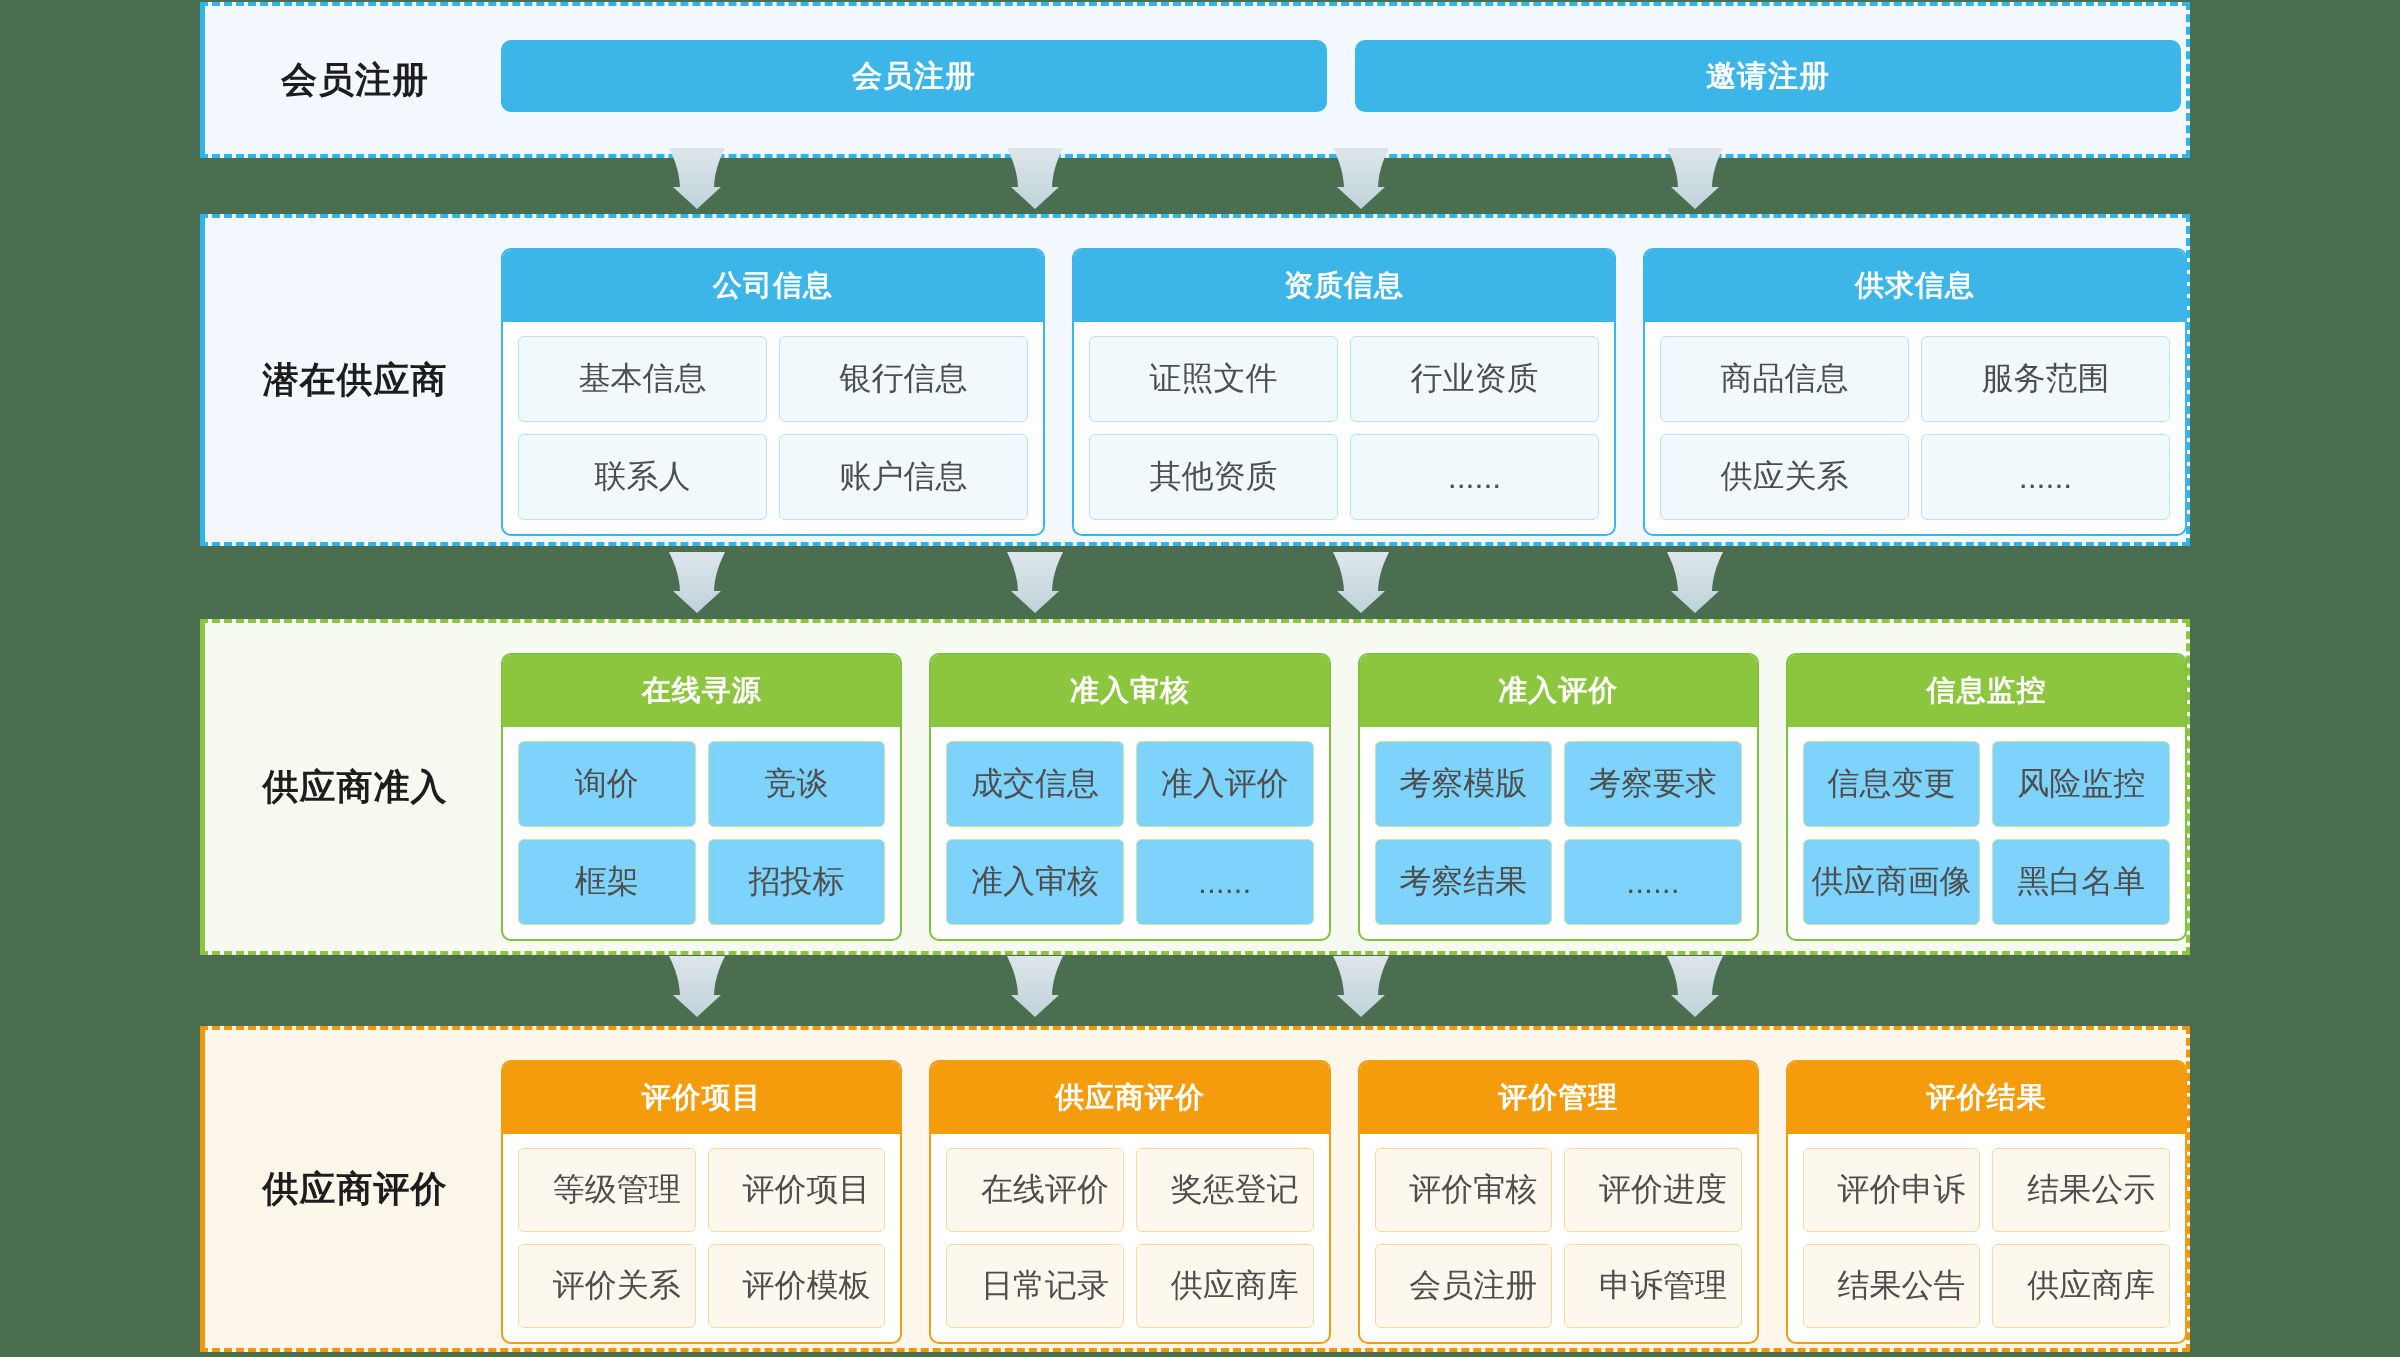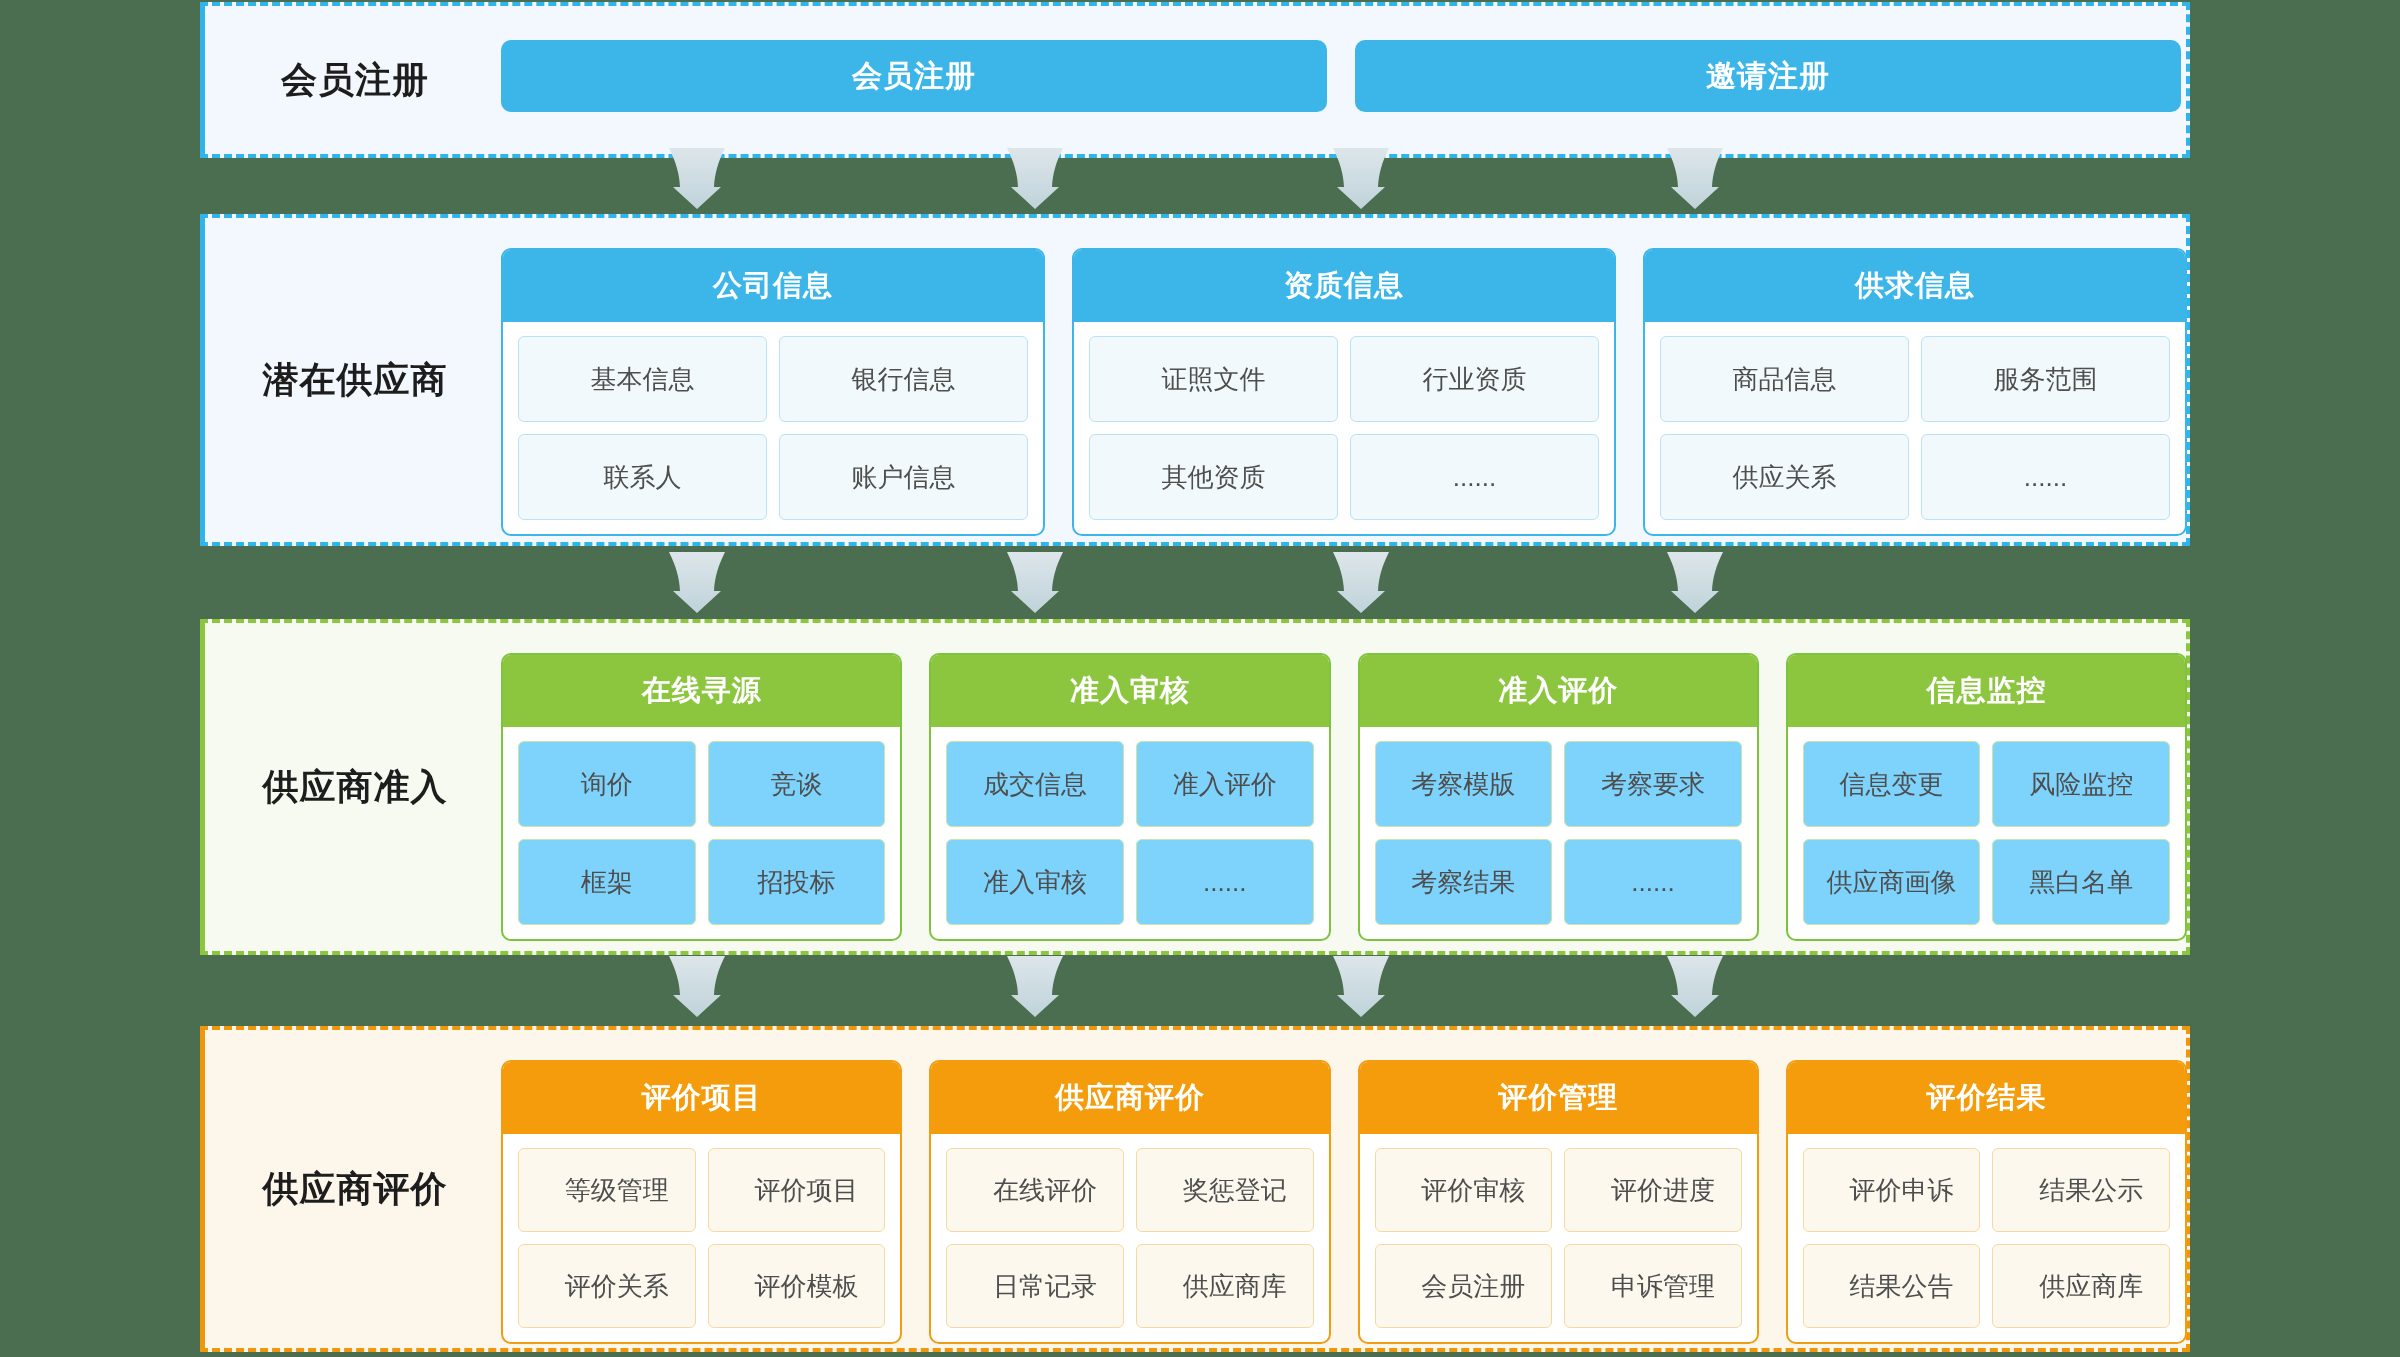--- a/index.html
+++ b/index.html
@@ -46,21 +46,21 @@
   .chead{
     height:72px;display:flex;align-items:center;justify-content:center;
     color:#fff;font-size:29px;font-weight:bold;letter-spacing:1px;
   }
   .cbody{
     padding:14px 15px;display:grid;grid-template-columns:1fr 1fr;gap:12px;
   }
   .cell{
     height:86px;box-sizing:border-box;border:1px solid;border-radius:6px;
     display:flex;align-items:center;justify-content:center;
-    font-size:26px;color:#4e4e4e;
+    font-size:32px;color:#4e4e4e;
   }
   .p-orange .cell{height:84px;padding-left:20px;}
   .p-blue  .card{border-color:#3cb5e9;}
   .p-blue  .chead{background:#3cb5e9;}
   .p-blue  .cell{background:#f2f9fd;border-color:#b9e2f4;}
   .p-green .card{border-color:#7ec33d;}
   .p-green .chead{background:#8cc63f;}
   .p-green .cell{background:#7dd3fc;border-color:#c9e6a3;}
   .p-orange .card{border-color:#f09d14;}
   .p-orange .chead{background:#f49c0c;}

